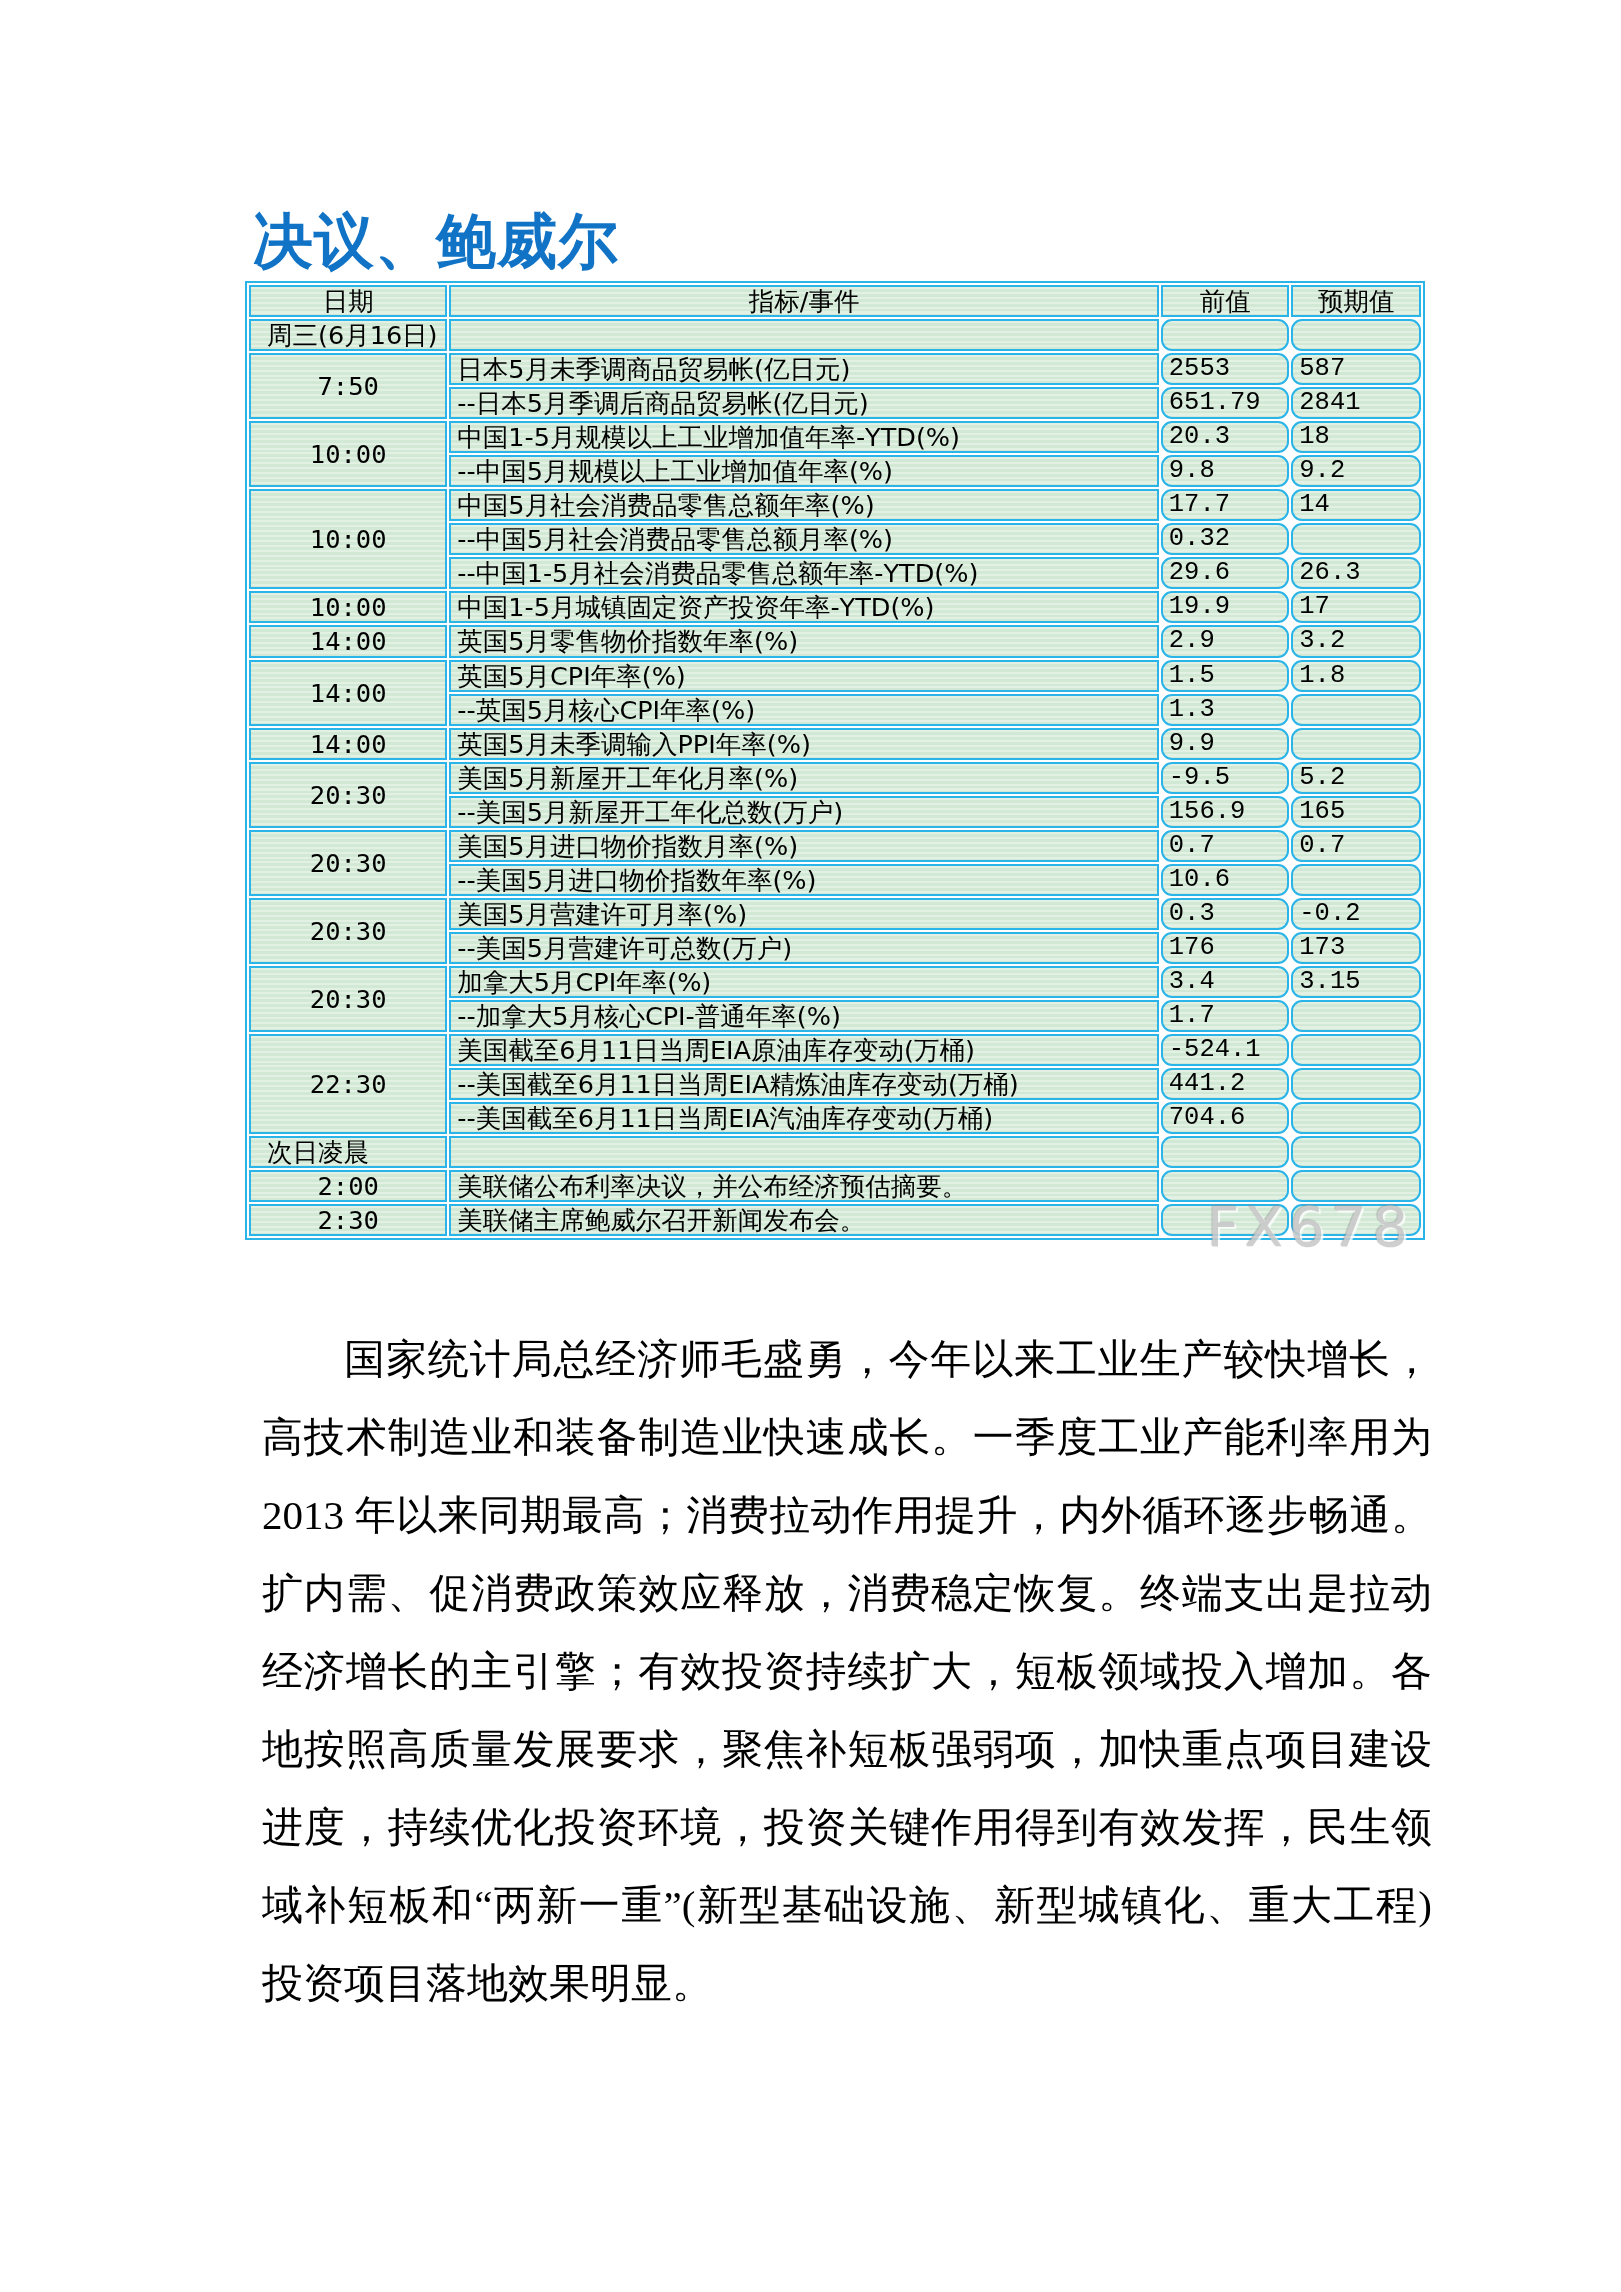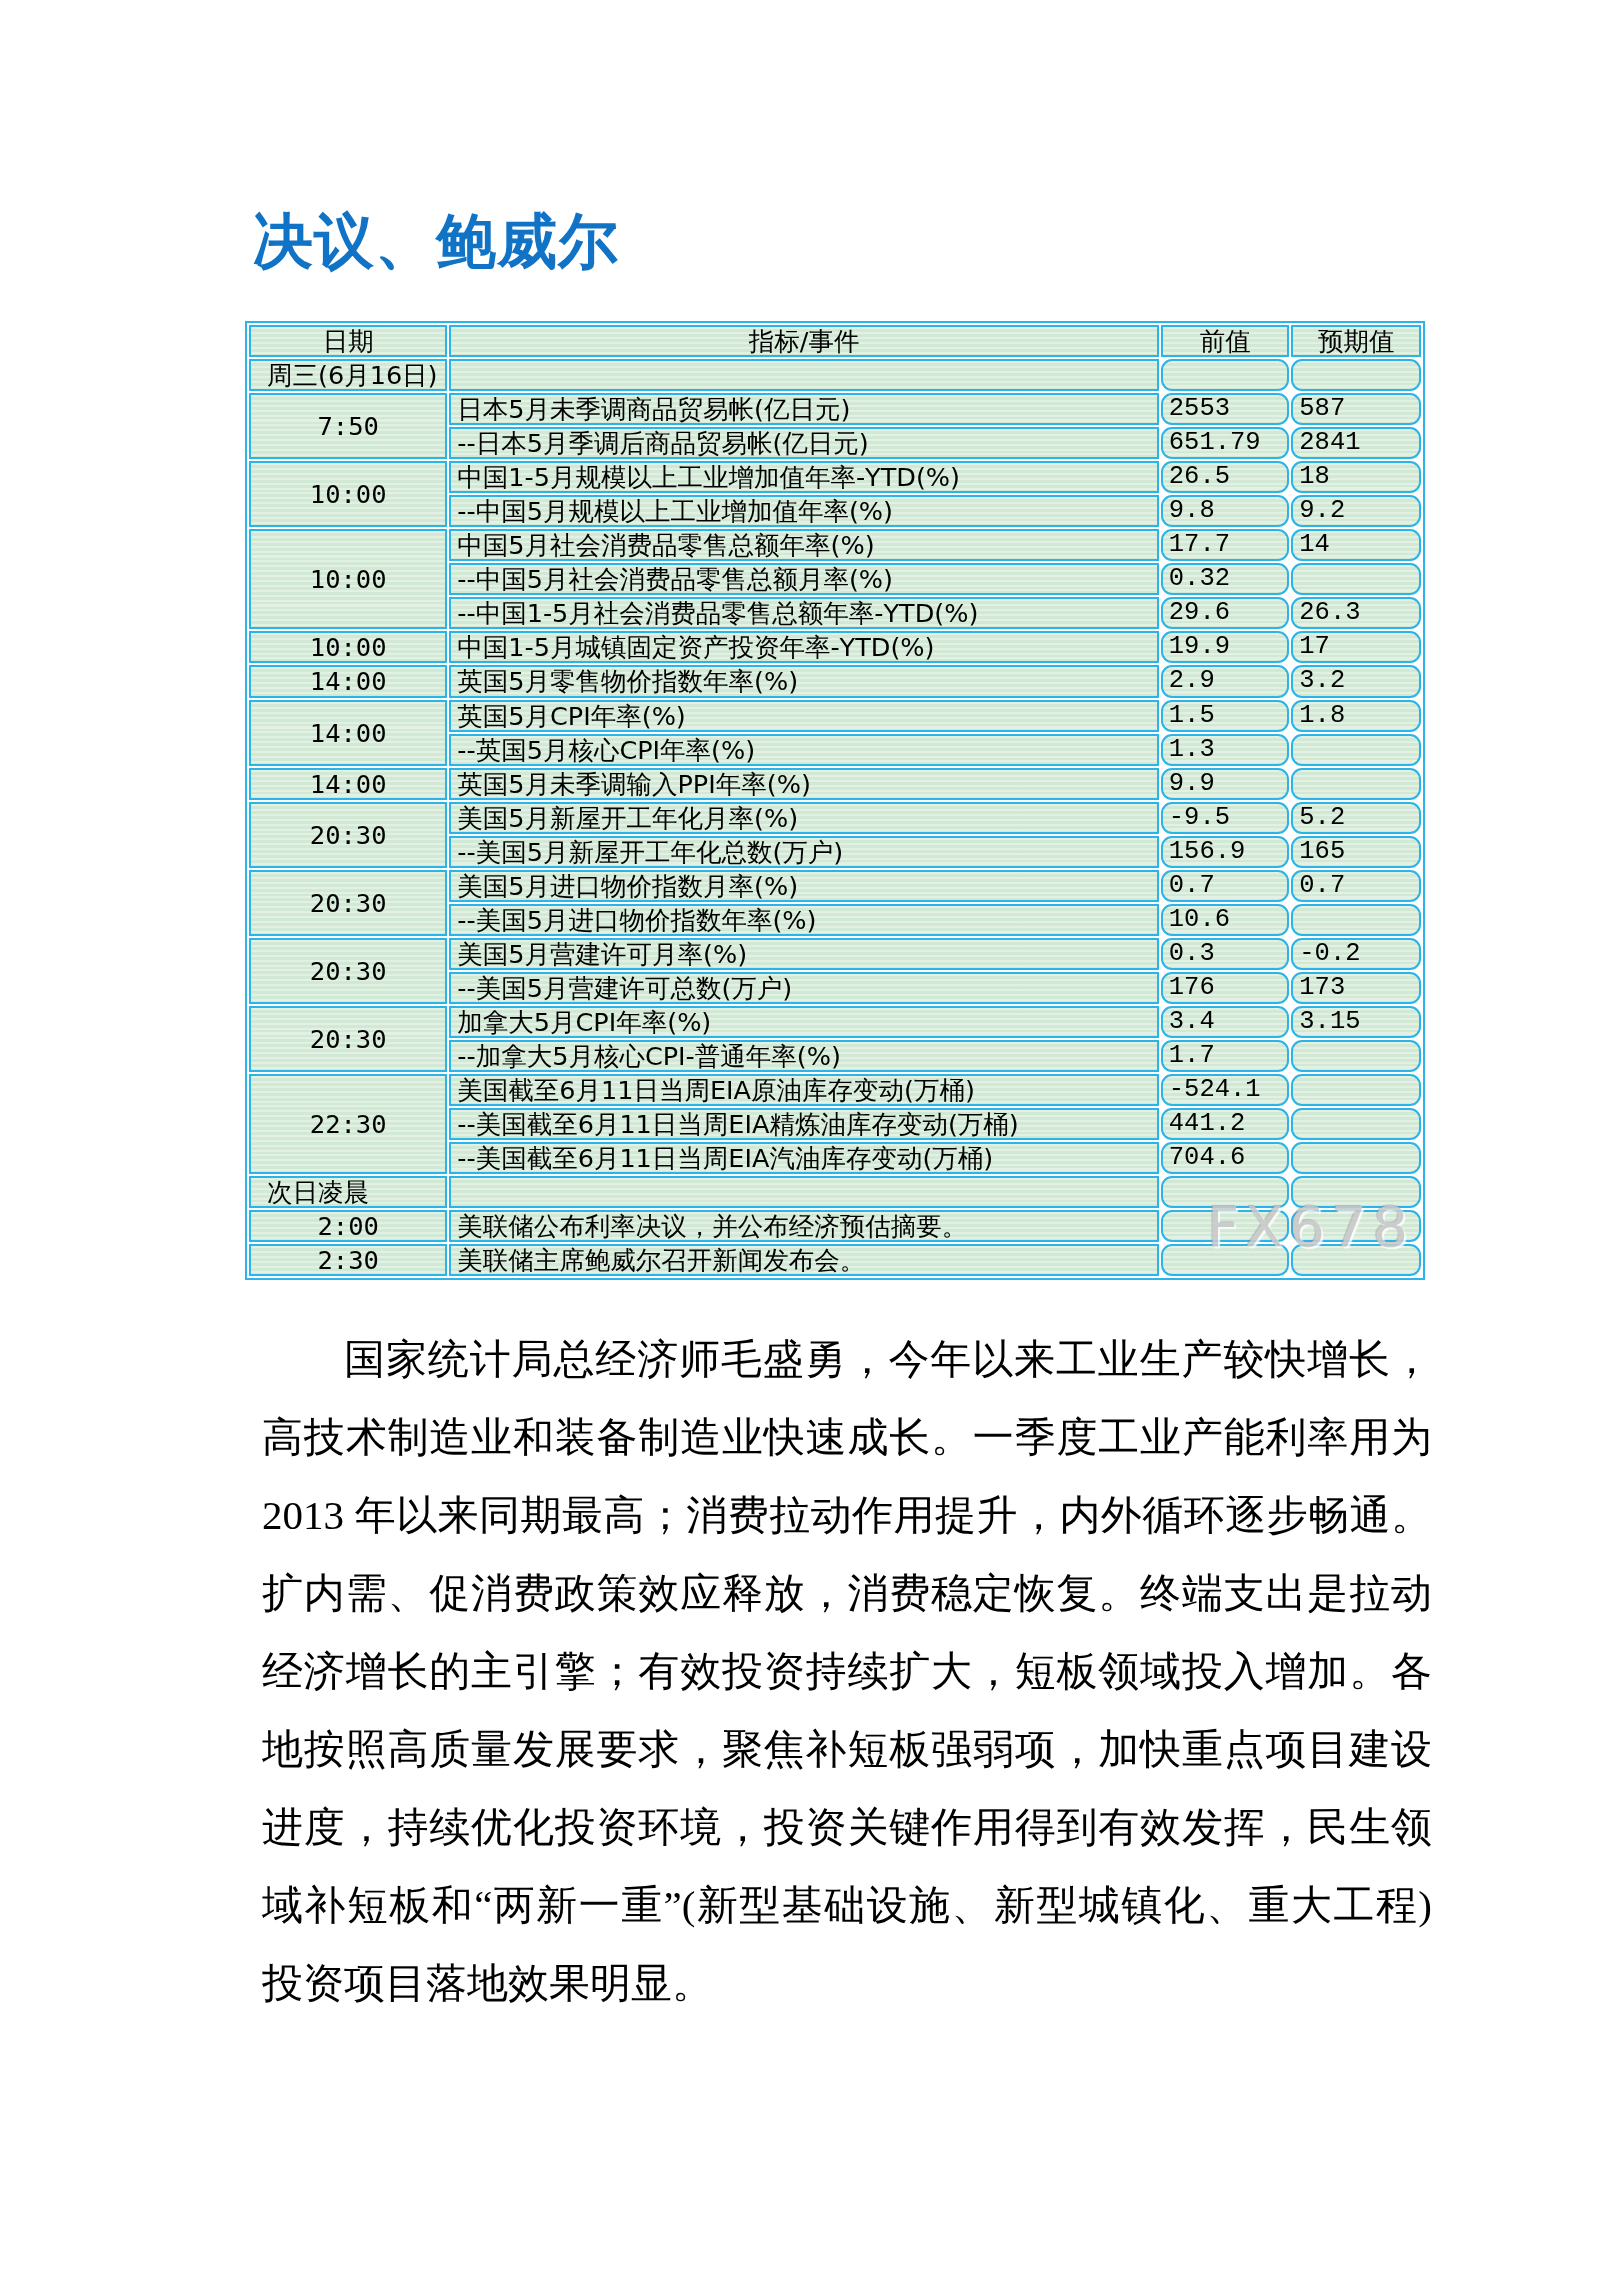--- a/index.html
+++ b/index.html
@@ -37,21 +37,20 @@
     top: 281px;
     width: 1180px;
   }
   table.calendar {
     width: 1180px;
     table-layout: fixed;
     border-collapse: separate;
     border-spacing: 2px;
     background: #ffffff;
     border: 2px solid var(--tbl-border);
-    margin-top: 40px;
   }
   table.calendar th,
   table.calendar td {
     border: 2px solid var(--tbl-border);
     background: var(--cell-bg);
     background-image: repeating-linear-gradient(180deg,
       rgba(255,255,255,0.28) 0px, rgba(255,255,255,0.28) 2px,
       rgba(120,180,140,0.06) 2px, rgba(120,180,140,0.06) 4.9px);
     height: 30px;
     padding: 0 5.9px;
@@ -135,21 +134,21 @@
           <td class="value">587</td>
         </tr>
         <tr>
           <td class="indicator">--日本5月季调后商品贸易帐(亿日元)</td>
           <td class="value">651.79</td>
           <td class="value">2841</td>
         </tr>
         <tr>
           <td class="date" rowspan="2">10:00</td>
           <td class="indicator">中国1-5月规模以上工业增加值年率-YTD(%)</td>
-          <td class="value">26.5</td>
+          <td class="value">20.3</td>
           <td class="value">18</td>
         </tr>
         <tr>
           <td class="indicator">--中国5月规模以上工业增加值年率(%)</td>
           <td class="value">9.8</td>
           <td class="value">9.2</td>
         </tr>
         <tr>
           <td class="date" rowspan="3">10:00</td>
           <td class="indicator">中国5月社会消费品零售总额年率(%)</td>

